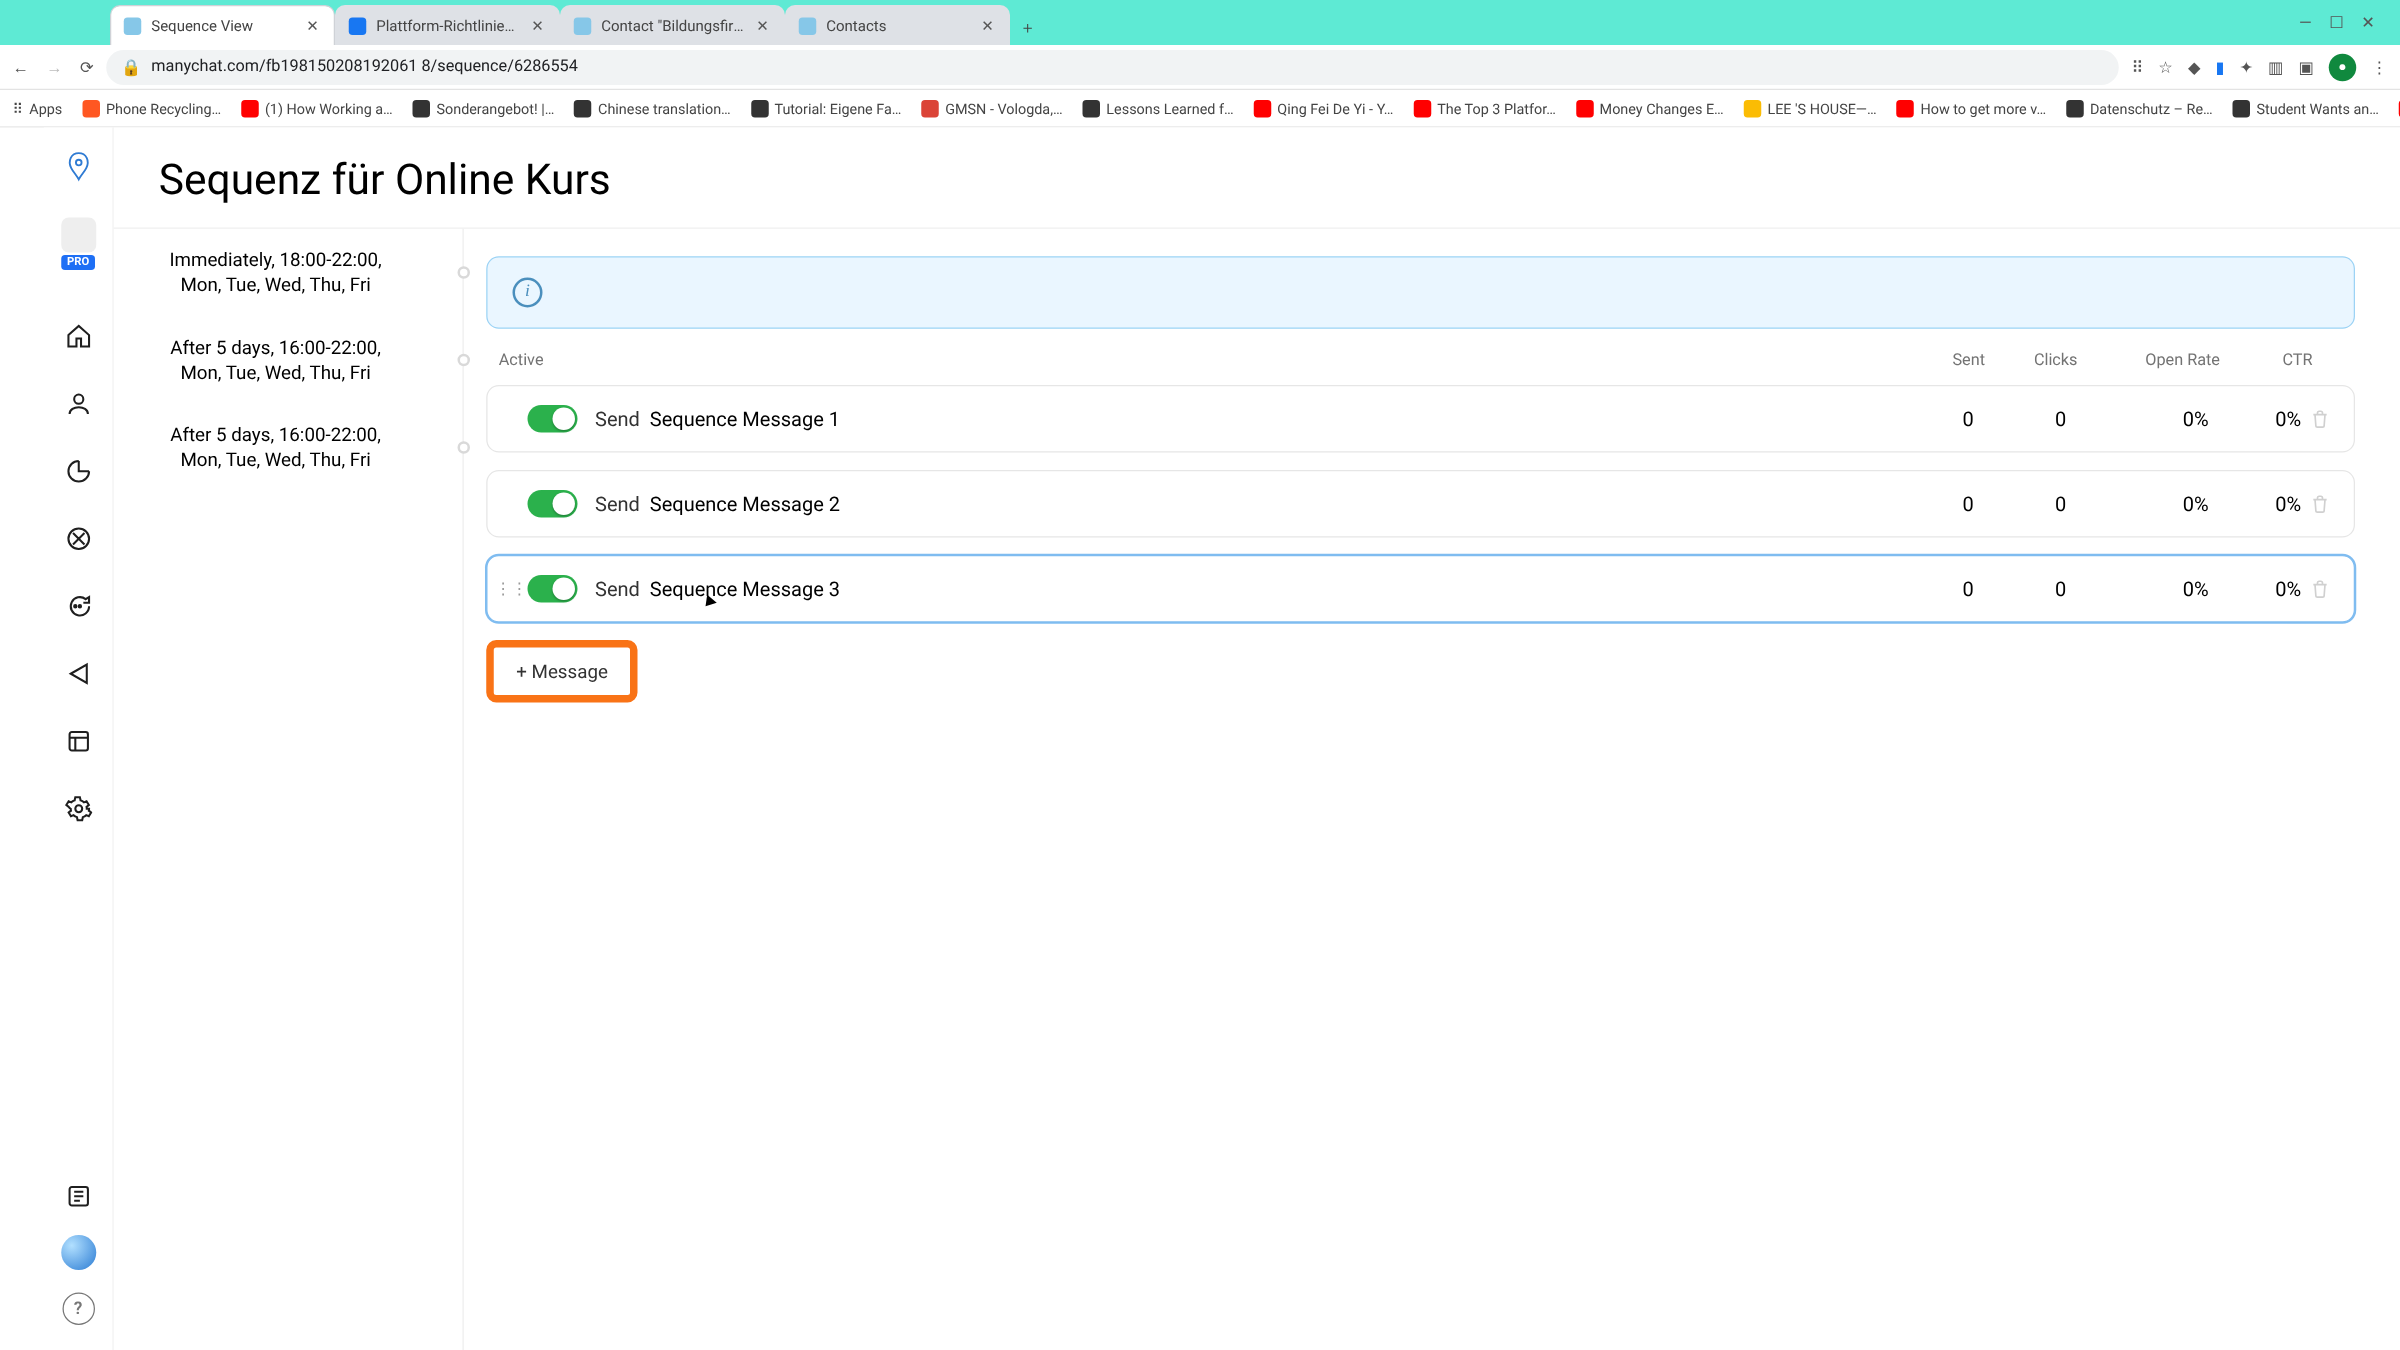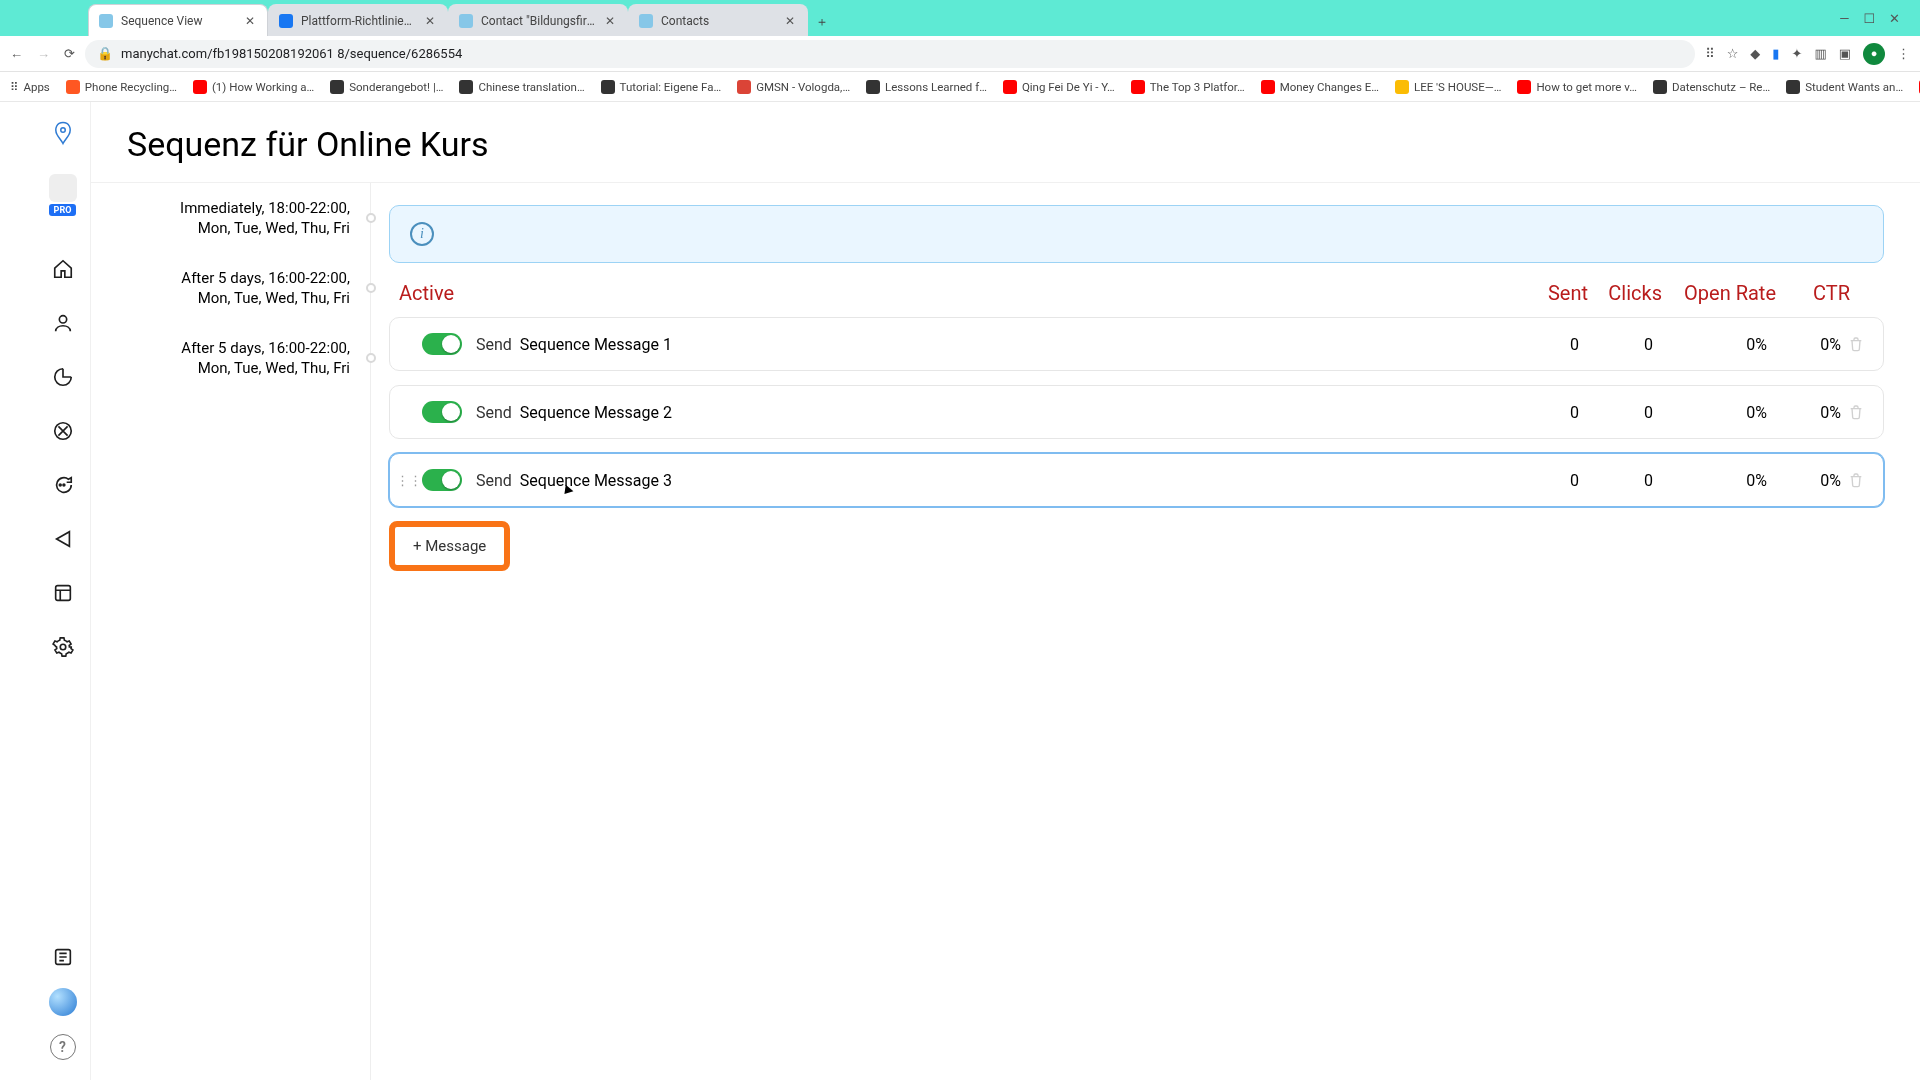--- a/index.html
+++ b/index.html
@@ -43,21 +43,21 @@
 
   .main { flex:1; display:flex; flex-direction:column; background:#fff; min-width:0;}
   .page-header { padding:22px 36px 18px 36px; }
   .page-title { font-size:34px; font-weight:400; color:#000; }
   .content { flex:1; display:flex; min-height:0; border-top:1px solid #f0f0f0; }
 
   .info-banner { margin:22px 0 18px 0; border:1px solid #9cd3f5; background:#eaf6ff; border-radius:10px; padding:16px 20px; display:flex; align-items:center; gap:14px; color:#333; font-size:15px;}
   .info-icon { width:24px; height:24px; border:2px solid #4b8fbd; border-radius:50%; display:flex; align-items:center; justify-content:center; color:#4b8fbd; font-family:Georgia, serif; font-style:italic; font-size:14px; flex:0 0 auto;}
 
   
-  .list-head { display:flex; align-items:center; color:#b91c1c; font-size:20px; padding:0 4px 12px 4px;}
+  .list-head { display:flex; align-items:center; color:#737373; font-size:13px; padding:0 4px 12px 4px;}
   .head-sched { text-align:right; padding-right:22px; color:#333; font-size:15px; padding-top:144px;}
   .col-active { width:80px; padding-left:6px;}
   .col-name { flex:1;}
   .stat-cols { display:flex; gap:18px; }
   .stat-col { width:72px; text-align:right;}
   .stat-col.wide { width:96px;}
   .stat-col.narrow { width:56px;}
   .trash-spacer { width:30px;}
   .dot { position:absolute; right:-6px; top:50%; width:10px; height:10px; border-radius:50%; background:#fff; border:2px solid #d9d9d9; transform:translateY(-50%);}
 
@@ -81,21 +81,21 @@
 
   .two-col { display:grid; grid-template-columns:280px 1fr; }
   .left-slot { border-right:1px solid #eee; }
   .right-slot { padding:0 36px 0 18px; }
 
   
   .sched-entry { height:70px; display:flex; flex-direction:column; justify-content:center; text-align:right; padding-right:20px; font-size:15px; color:#000; line-height:1.35; position:relative;}
   .sched-entry .dot { right:-6px;}
   .msgs-stack .msg-row { height:54px; }
   .msgs-stack > .msg-row { margin-bottom:14px;}
-  .sched-stack .sched-entry { margin-bottom:0px;}
+  .sched-stack .sched-entry { margin-bottom:0px;text-align:center;}
   .cursor-mark { position:relative; }
   .cursor-mark::after { content:""; position:absolute; left:42px; bottom:-5px; width:0; height:0; border-left:5px solid transparent; border-right:5px solid transparent; border-bottom:8px solid #000; transform:rotate(220deg);}
   svg { display:block;}
 </style>
 </head>
 <body>
 
 <div class="chrome">
 
   <div class="tabstrip">

